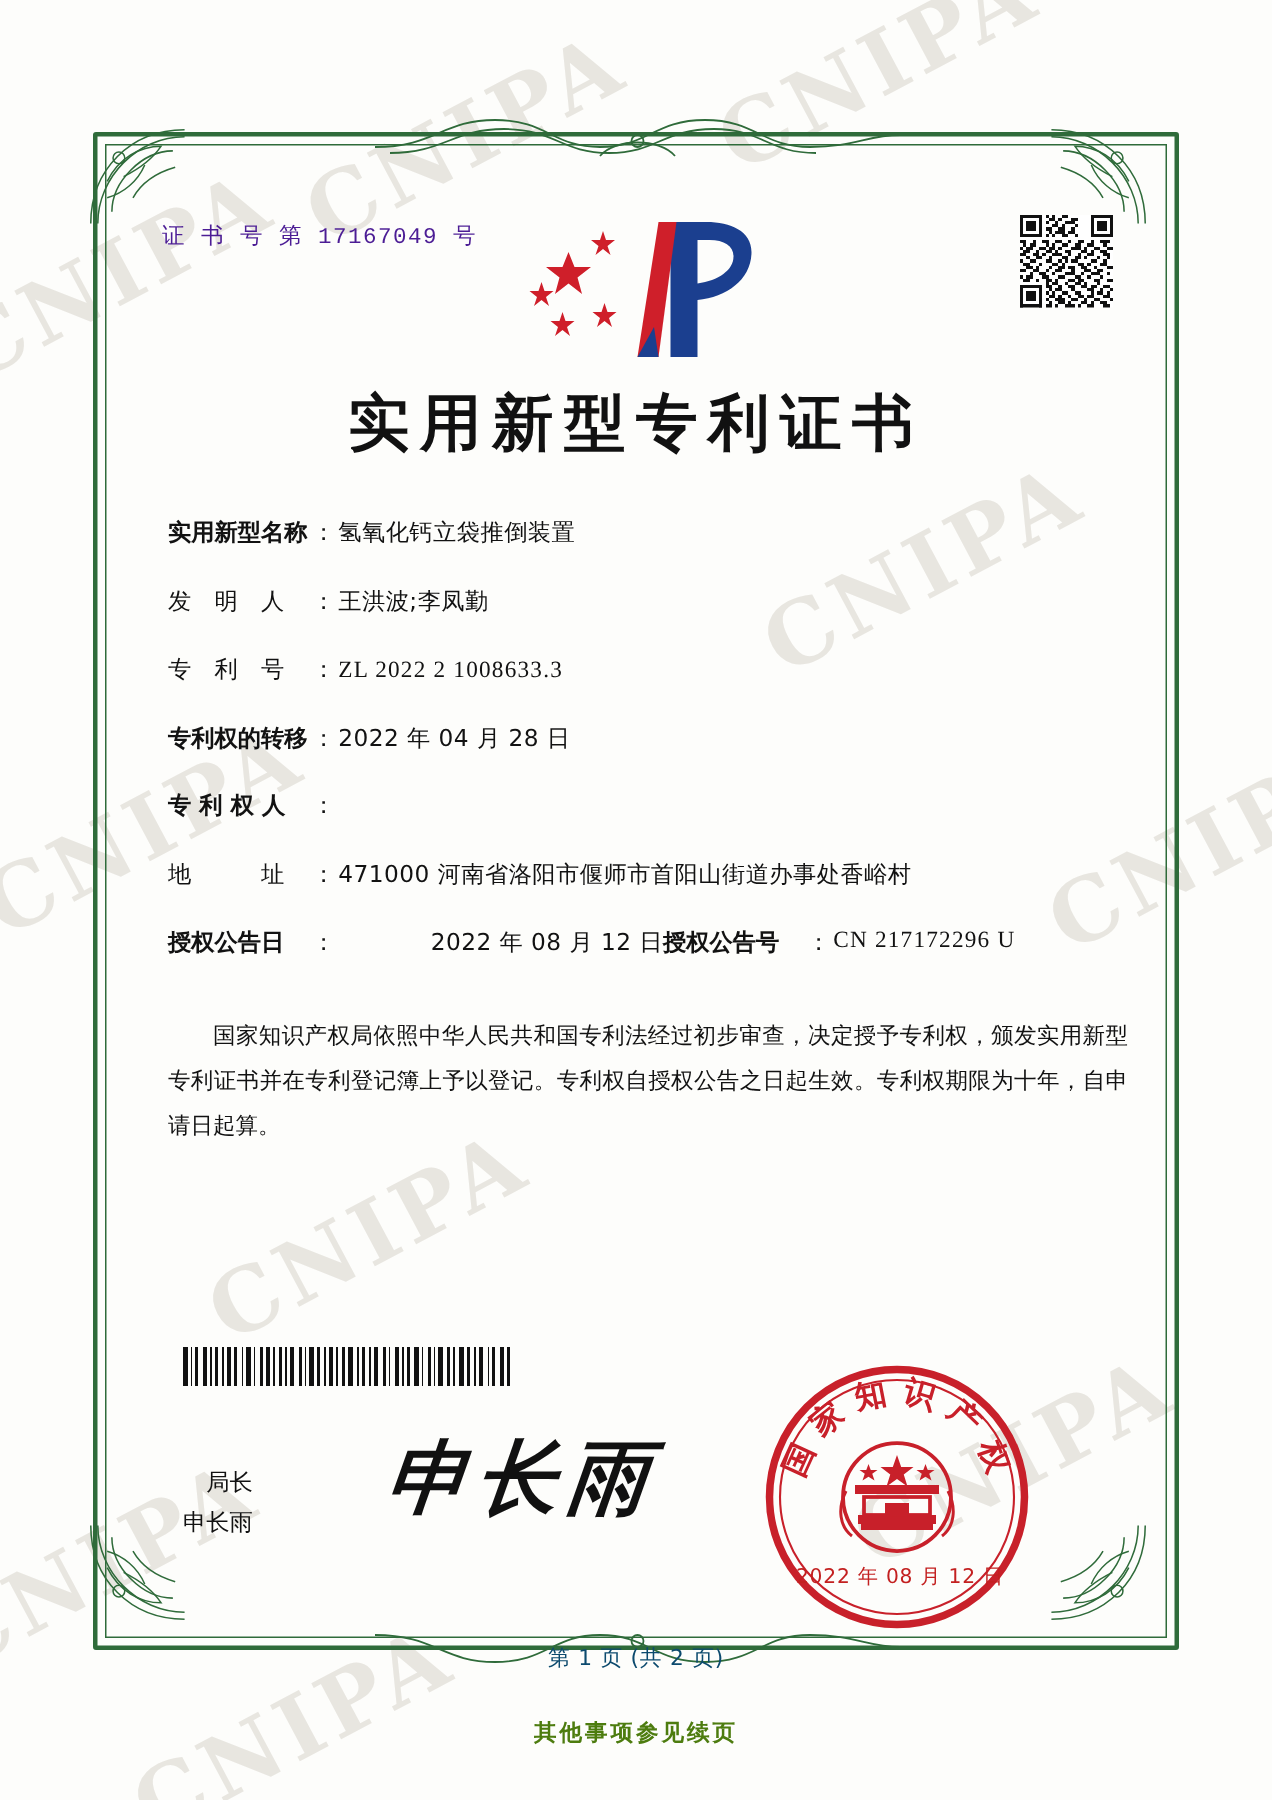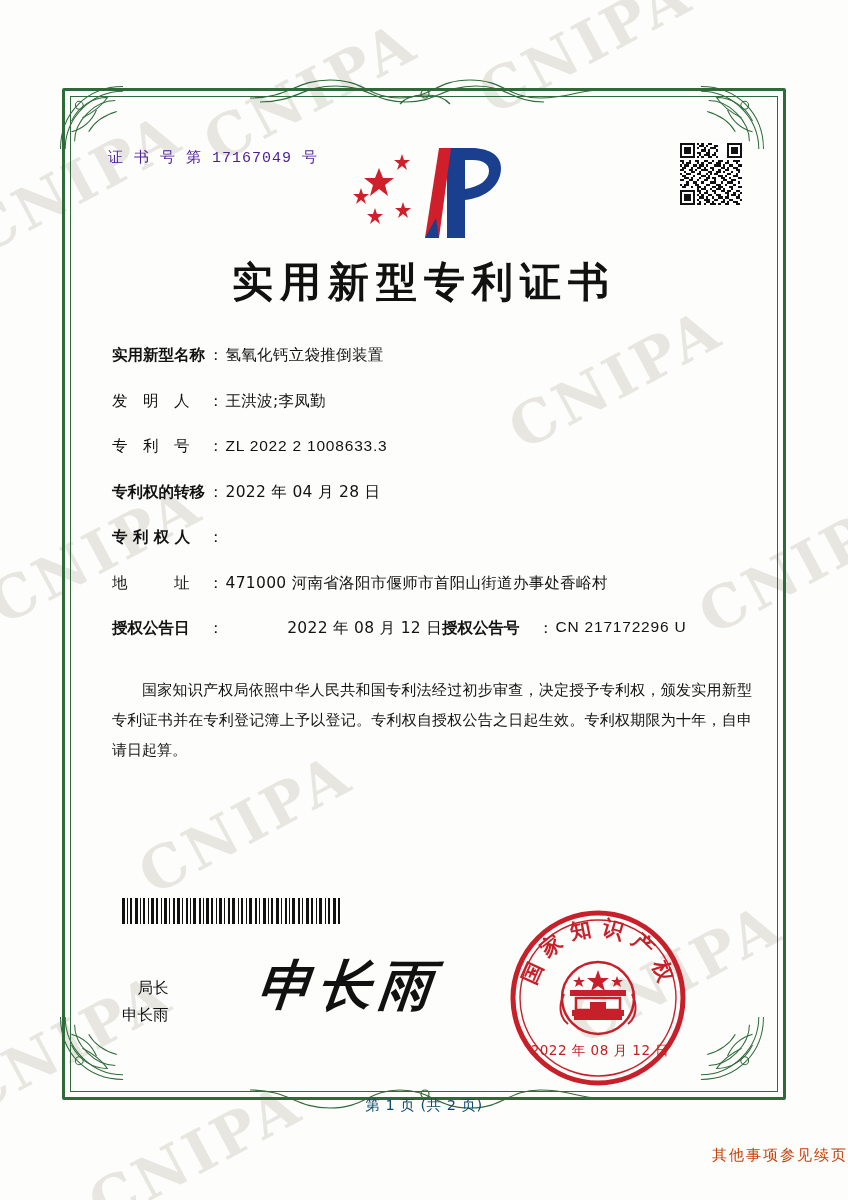--- a/index.html
+++ b/index.html
@@ -104,21 +104,21 @@
   .flabel {
     width: 96px;
     flex: 0 0 96px;
     display: flex;
     justify-content: space-between;
     letter-spacing: 0px;
   }
   .flabel.tight { letter-spacing: 0; font-weight: bold; }
   .fcolon { margin: 0 2px 0 0; }
   .fvalue { flex: 1; letter-spacing: 0.3px; }
-  .fvalue.mono { font-family: Liberation Sans, sans-serif; letter-spacing: 0.8px; }
+  .fvalue.mono { font-family: Liberation Serif, serif; letter-spacing: 0.8px; }
 
   .frow-split { display: flex; align-items: baseline; font-size: 15.5px; color: #121212; }
   .split-left { width: 330px; display: flex; }
   .split-right { display: flex; }
   .split-right .flabel { width: 96px; flex: 0 0 96px; }
 
   
   .paras {
     position: absolute;
     left: 112px; top: 675px;
@@ -179,25 +179,25 @@
     position: absolute;
     left: 0; right: 0; top: 1096px;
     text-align: center;
     font-size: 14.5px;
     color: #0c4a6e;
     letter-spacing: 0.5px;
   }
   .footnote {
     position: absolute;
     left: 0; right: 0; top: 1146px;
-    text-align: right;
+    text-align: center;
     font-family: "DejaVu Serif", "Liberation Serif", serif;
-    font-weight: normal;
+    font-weight: bold;
     font-size: 15px;
-    color: #c2410c;
+    color: #4d7c0f;
     letter-spacing: 2px;
   }
 </style>
 </head>
 <body>
 
 <div id="page">
 
   <div class="wm" style="left:-40px; top:150px; font-size:58px; transform:rotate(-28deg);">CNIPA</div>
   <div class="wm" style="left:195px; top:58px; font-size:58px; transform:rotate(-28deg);">CNIPA</div>

